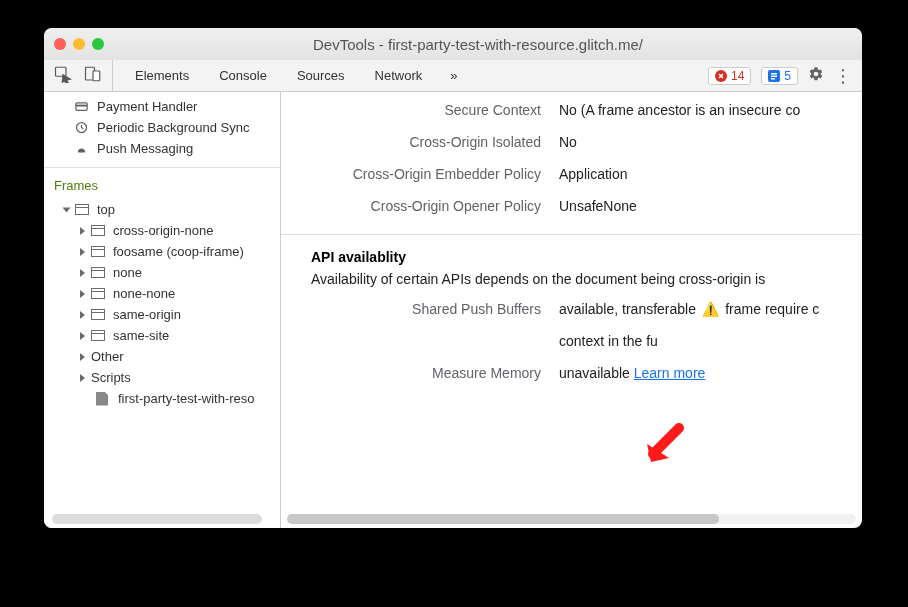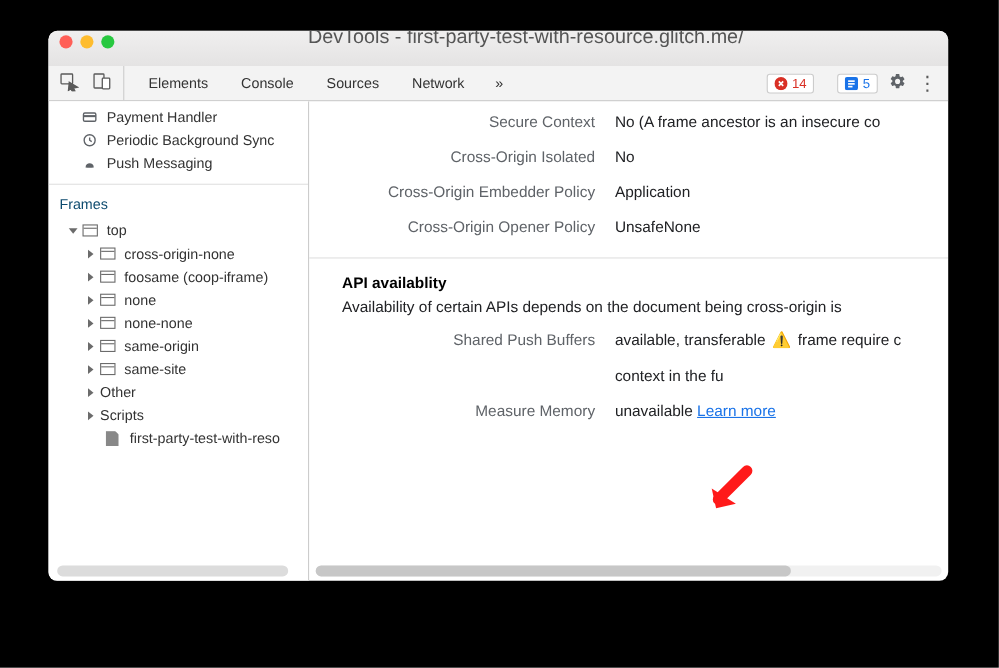--- a/index.html
+++ b/index.html
@@ -20,26 +20,26 @@
       border-radius: 8px;
       box-shadow: 0 18px 38px rgba(0,0,0,.55);
       display: flex;
       flex-direction: column;
       overflow: hidden;
     }
     .titlebar {
       height: 26px;
       background: linear-gradient(#f0efef,#e4e3e3);
       display: flex;
-      align-items: flex-end;
+      align-items: center;
       padding: 16px 10px;
       border-top-left-radius: 8px;
       border-top-right-radius: 8px;
       color: #555;
-      font-size: 18px;
+      font-size: 15px;
     }
     .traffic { display: flex; gap: 7px; }
     .dot { width: 12px; height: 12px; border-radius: 50%; }
     .dot.r { background: #ff5f57; }
     .dot.y { background: #febc2e; }
     .dot.g { background: #28c840; }
     .titlebar-title { flex: 1; text-align: center; }
     .toolbar {
       height: 32px;
       background: #f3f3f3;
@@ -49,30 +49,30 @@
       font-size: 13px;
       color: #333;
     }
     .tool-left { display: flex; align-items: center; gap: 12px; padding: 0 10px; border-right: 1px solid #ccc; height: 100%; }
     .tool-left svg { width: 18px; height: 18px; stroke:#5a5a5a; fill:none; stroke-width:1.6; }
     .tabs { display: flex; gap: 10px; margin-left: 12px; height:100%; align-items:center; }
     .tab { padding: 0 10px; height:100%; display:flex; align-items:center; }
     .tab.active { color:#1a73e8; border-bottom:2px solid #1a73e8; margin-bottom:-1px; }
     .tab-more { padding:0 8px; }
     .toolbar-right { margin-left:auto; display:flex; align-items:center; gap:10px; padding:0 10px; font-size:12px; }
-    .badge { display:flex; align-items:center; gap:4px; background:#fff; border:1px solid #ccc; border-radius:3px; padding:1px 6px;margin-left:11px; }
+    .badge { display:flex; align-items:center; gap:4px; background:#fff; border:1px solid #ccc; border-radius:3px; padding:1px 6px; }
     .badge.err { color:#d93025; }
     .badge.info { color:#1a73e8; }
     .gear,.kebab { color:#5a5a5a; }
     .body { flex:1; display:flex; overflow:hidden; }
     .sidebar { width:237px; border-right:1px solid #ccc; overflow-y:auto; overflow-x:hidden; font-size:13px; color:#333; background:#fff; }
     .sidebar-inner { padding-top:4px; padding-bottom:20px; }
     .side-item { display:flex; align-items:center; gap:8px; padding:3px 0 3px 30px; }
     .side-item svg, .side-item .micon { width:15px; height:15px; flex-shrink:0; fill:#5f6368; }
-    .section-label { padding:10px 10px 6px 10px; color:#0c4a6e; }
+    .section-label { padding:10px 10px 6px 10px; color:#4d7c0f; }
     .tree { padding-left: 6px; }
     .tree-item { display:flex; align-items:center; gap:4px; padding:3px 0 3px 14px; white-space:nowrap; }
     .depth1 { padding-left:14px; }
     .depth2 { padding-left:30px; }
     .depth3 { padding-left:46px; }
     .disclosure { width:0; height:0; border-left:5px solid #6b6b6b; border-top:4px solid transparent; border-bottom:4px solid transparent; margin-right:2px; }
     .disclosure.open { transform:rotate(90deg); }
     .frame-icon { width:14px; height:11px; border:1.5px solid #6b6b6b; margin-right:4px; flex-shrink:0; position:relative; }
     .frame-icon::before { content:""; position:absolute; left:0; right:0; top:2px; border-top:1.5px solid #6b6b6b; }
     .tree-item.selected { background:#1a73e8; color:#fff; }

